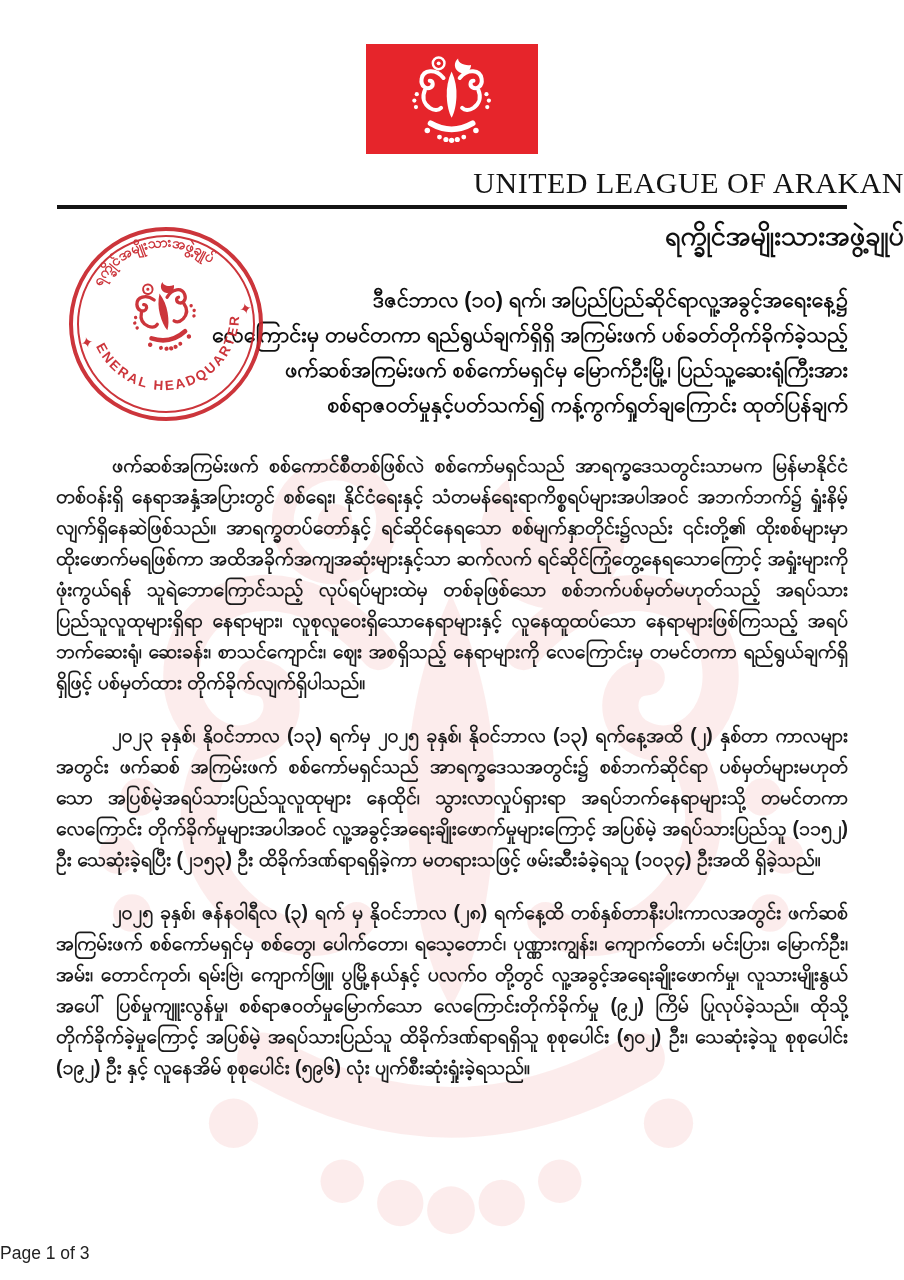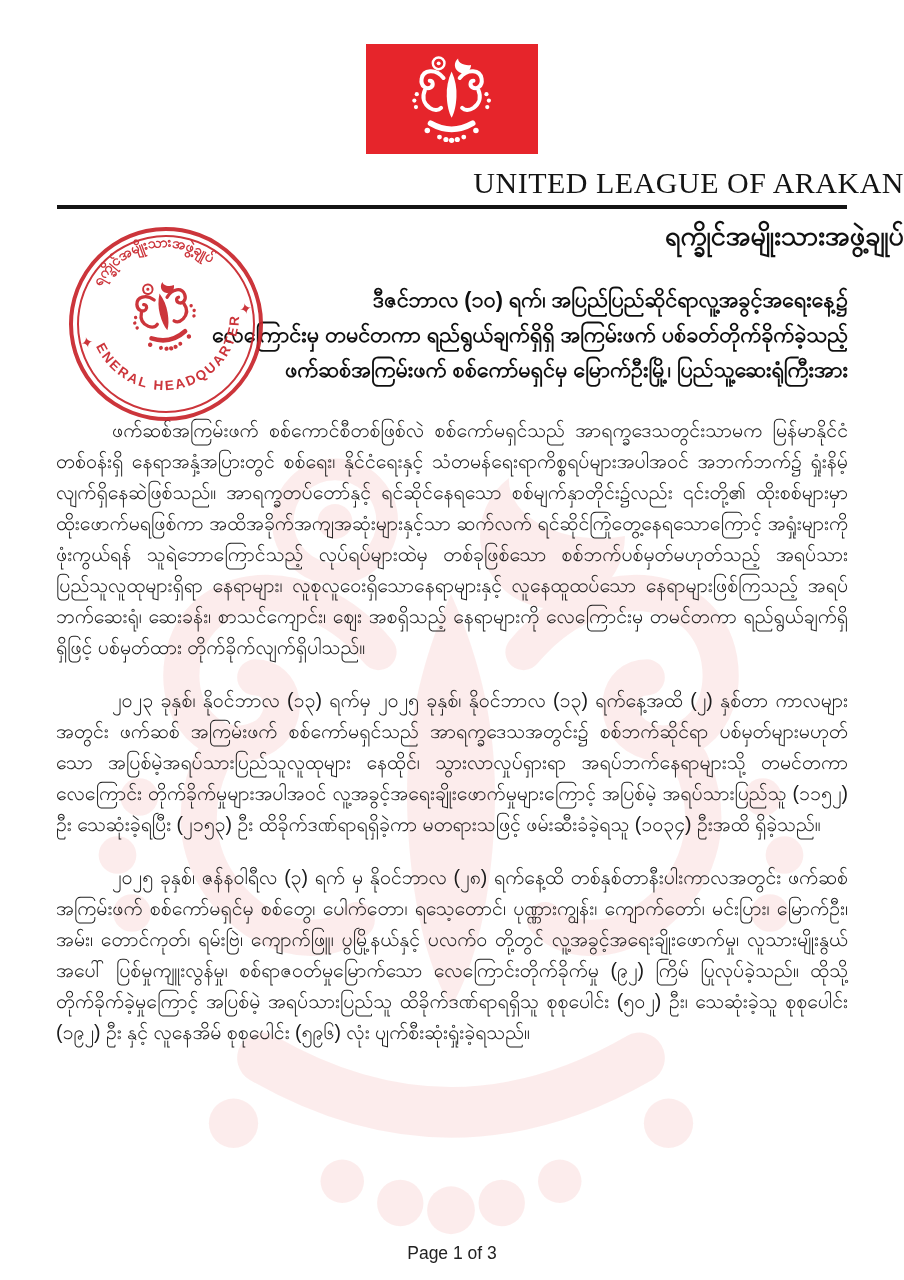--- a/index.html
+++ b/index.html
@@ -79,27 +79,28 @@
     color: #0f0f0f;
   }
 
   main { margin: 27px 56px 0 56px; }
   .body-para {
     font-size: 19.5px;
     line-height: 31px;
     text-align: justify;
     text-indent: 56px;
     margin-bottom: 22px;
+    font-weight: bold;
   }
 
   footer {
     position: absolute;
     left: 0; bottom: 16px;
     width: 100%;
-    text-align: center;
+    text-align: left;
     font-size: 17.5px;
     color: #222;
     z-index: 1;
   }
 </style>
 </head>
 <body>
 
 <svg width="0" height="0" style="position:absolute" aria-hidden="true">
   <defs>
@@ -146,20 +147,21 @@
     </div>
     <h1 class="org-name-en">UNITED LEAGUE OF ARAKAN</h1>
     <div class="double-rule"></div>
     <h2 class="org-name-my">ရက္ခိုင်အမျိုးသားအဖွဲ့ချုပ်</h2>
   </header>
 
   <section class="title-block">
     <div>ဒီဇင်ဘာလ (၁၀) ရက်၊ အပြည်ပြည်ဆိုင်ရာလူ့အခွင့်အရေးနေ့၌</div>
     <div>လေကြောင်းမှ တမင်တကာ ရည်ရွယ်ချက်ရှိရှိ အကြမ်းဖက် ပစ်ခတ်တိုက်ခိုက်ခဲ့သည့်</div>
     <div>ဖက်ဆစ်အကြမ်းဖက် စစ်ကော်မရှင်မှ မြောက်ဦးမြို့၊ ပြည်သူ့ဆေးရုံကြီးအား</div>
+    <div>စစ်ရာဇဝတ်မှုနှင့်ပတ်သက်၍ ကန့်ကွက်ရှုတ်ချကြောင်း ထုတ်ပြန်ချက်</div>
   </section>
 
   <main>
     <p class="body-para">ဖက်ဆစ်အကြမ်းဖက် စစ်ကောင်စီတစ်ဖြစ်လဲ စစ်ကော်မရှင်သည် အာရက္ခဒေသတွင်းသာမက မြန်မာနိုင်ငံတစ်ဝန်းရှိ နေရာအနှံ့အပြားတွင် စစ်ရေး၊ နိုင်ငံရေးနှင့် သံတမန်ရေးရာကိစ္စရပ်များအပါအဝင် အဘက်ဘက်၌ ရှုံးနိမ့်လျက်ရှိနေဆဲဖြစ်သည်။ အာရက္ခတပ်တော်နှင့် ရင်ဆိုင်နေရသော စစ်မျက်နှာတိုင်း၌လည်း ၎င်းတို့၏ ထိုးစစ်များမှာ ထိုးဖောက်မရဖြစ်ကာ အထိအခိုက်အကျအဆုံးများနှင့်သာ ဆက်လက် ရင်ဆိုင်ကြုံတွေ့နေရသောကြောင့် အရှုံးများကို ဖုံးကွယ်ရန် သူရဲဘောကြောင်သည့် လုပ်ရပ်များထဲမှ တစ်ခုဖြစ်သော စစ်ဘက်ပစ်မှတ်မဟုတ်သည့် အရပ်သားပြည်သူလူထုများရှိရာ နေရာများ၊ လူစုလူဝေးရှိသောနေရာများနှင့် လူနေထူထပ်သော နေရာများဖြစ်ကြသည့် အရပ်ဘက်ဆေးရုံ၊ ဆေးခန်း၊ စာသင်ကျောင်း၊ ဈေး အစရှိသည့် နေရာများကို လေကြောင်းမှ တမင်တကာ ရည်ရွယ်ချက်ရှိရှိဖြင့် ပစ်မှတ်ထား တိုက်ခိုက်လျက်ရှိပါသည်။</p>
     <p class="body-para">၂၀၂၃ ခုနှစ်၊ နိုဝင်ဘာလ (၁၃) ရက်မှ ၂၀၂၅ ခုနှစ်၊ နိုဝင်ဘာလ (၁၃) ရက်နေ့အထိ (၂) နှစ်တာ ကာလများအတွင်း ဖက်ဆစ် အကြမ်းဖက် စစ်ကော်မရှင်သည် အာရက္ခဒေသအတွင်း၌ စစ်ဘက်ဆိုင်ရာ ပစ်မှတ်များမဟုတ်သော အပြစ်မဲ့အရပ်သားပြည်သူလူထုများ နေထိုင်၊ သွားလာလှုပ်ရှားရာ အရပ်ဘက်နေရာများသို့ တမင်တကာ လေကြောင်း တိုက်ခိုက်မှုများအပါအဝင် လူ့အခွင့်အရေးချိုးဖောက်မှုများကြောင့် အပြစ်မဲ့ အရပ်သားပြည်သူ (၁၁၅၂) ဦး သေဆုံးခဲ့ရပြီး (၂၁၅၃) ဦး ထိခိုက်ဒဏ်ရာရရှိခဲ့ကာ မတရားသဖြင့် ဖမ်းဆီးခံခဲ့ရသူ (၁၀၃၄) ဦးအထိ ရှိခဲ့သည်။</p>
     <p class="body-para">၂၀၂၅ ခုနှစ်၊ ဇန်နဝါရီလ (၃) ရက် မှ နိုဝင်ဘာလ (၂၈) ရက်နေ့ထိ တစ်နှစ်တာနီးပါးကာလအတွင်း ဖက်ဆစ် အကြမ်းဖက် စစ်ကော်မရှင်မှ စစ်တွေ၊ ပေါက်တော၊ ရသေ့တောင်၊ ပုဏ္ဏားကျွန်း၊ ကျောက်တော်၊ မင်းပြား၊ မြောက်ဦး၊ အမ်း၊ တောင်ကုတ်၊ ရမ်းဗြဲ၊ ကျောက်ဖြူ၊ ပွမြို့နယ်နှင့် ပလက်ဝ တို့တွင် လူ့အခွင့်အရေးချိုးဖောက်မှု၊ လူသားမျိုးနွယ်အပေါ် ပြစ်မှုကျူးလွန်မှု၊ စစ်ရာဇဝတ်မှုမြောက်သော လေကြောင်းတိုက်ခိုက်မှု (၉၂) ကြိမ် ပြုလုပ်ခဲ့သည်။ ထိုသို့တိုက်ခိုက်ခဲ့မှုကြောင့် အပြစ်မဲ့ အရပ်သားပြည်သူ ထိခိုက်ဒဏ်ရာရရှိသူ စုစုပေါင်း (၅၀၂) ဦး၊ သေဆုံးခဲ့သူ စုစုပေါင်း (၁၉၂) ဦး နှင့် လူနေအိမ် စုစုပေါင်း (၅၉၆) လုံး ပျက်စီးဆုံးရှုံးခဲ့ရသည်။</p>
   </main>
 
 </div>
 

